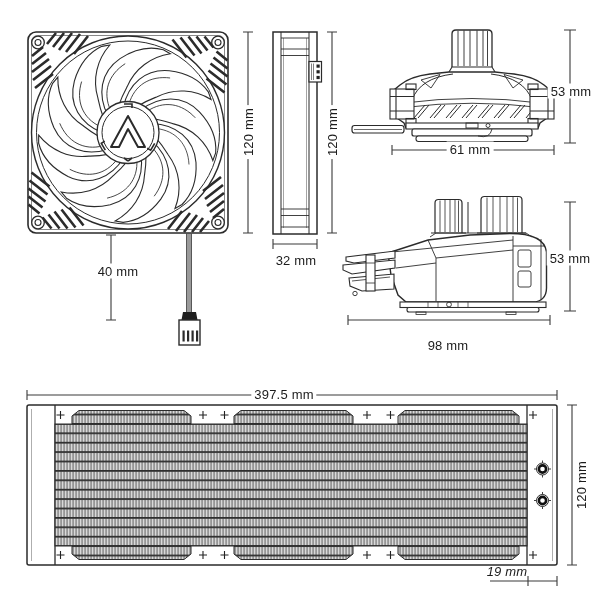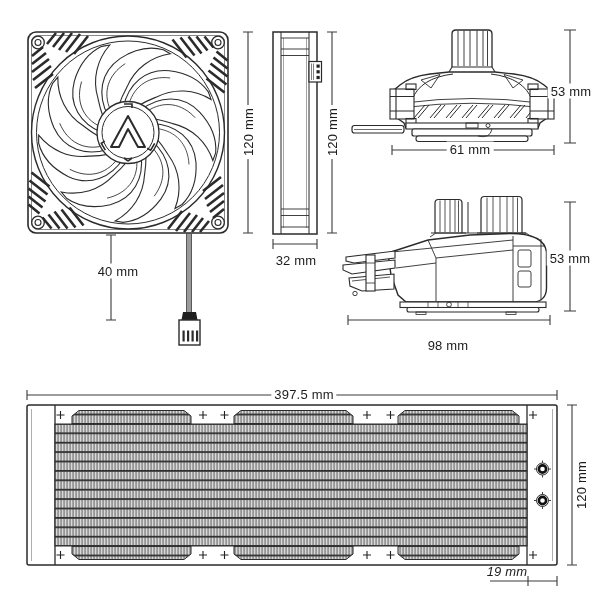--- a/index.html
+++ b/index.html
@@ -269,17 +269,17 @@
 </svg>
 
 <div class="dim-label rot" style="left:248px;top:132px;">120 mm</div>
 <div class="dim-label" style="left:118px;top:271px;">40 mm</div>
 <div class="dim-label rot" style="left:332px;top:132px;">120 mm</div>
 <div class="dim-label" style="left:296px;top:260px;">32 mm</div>
 <div class="dim-label" style="left:571px;top:91px;">53 mm</div>
 <div class="dim-label" style="left:470px;top:149px;">61 mm</div>
 <div class="dim-label" style="left:570px;top:258px;">53 mm</div>
 <div class="dim-label" style="left:448px;top:319px;margin-top:26px;">98 mm</div>
-<div class="dim-label" style="left:304px;top:394px;">397.5 mm</div>
+<div class="dim-label" style="left:284px;top:394px;">397.5 mm</div>
 <div class="dim-label rot nobg" style="left:581px;top:485px;">120 mm</div>
 <div class="dim-label nobg" style="left:507px;top:571px;font-style:italic;">19 mm</div>
 
 </div>
 
 </body></html>

